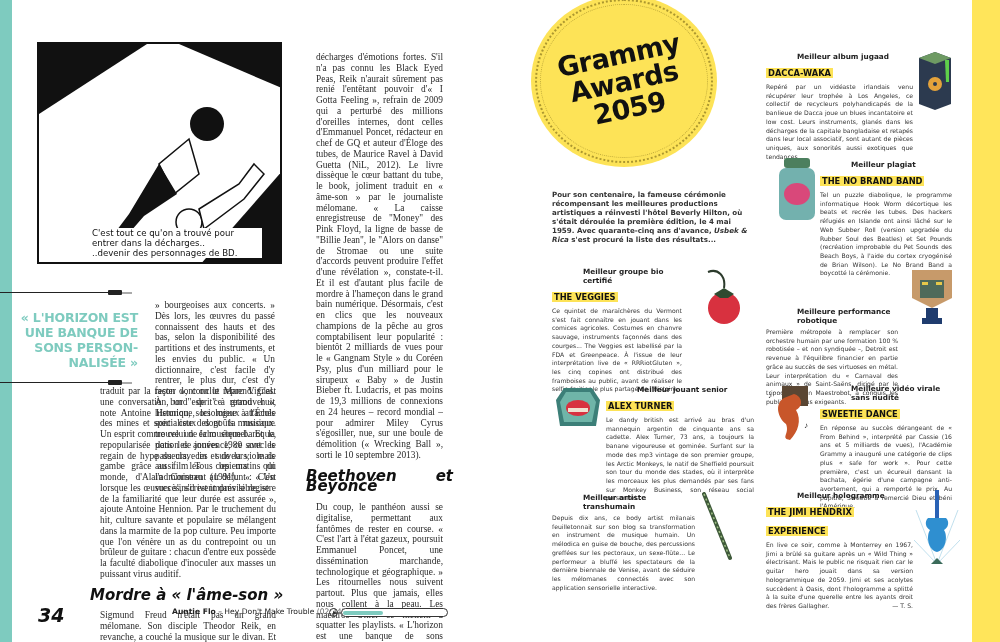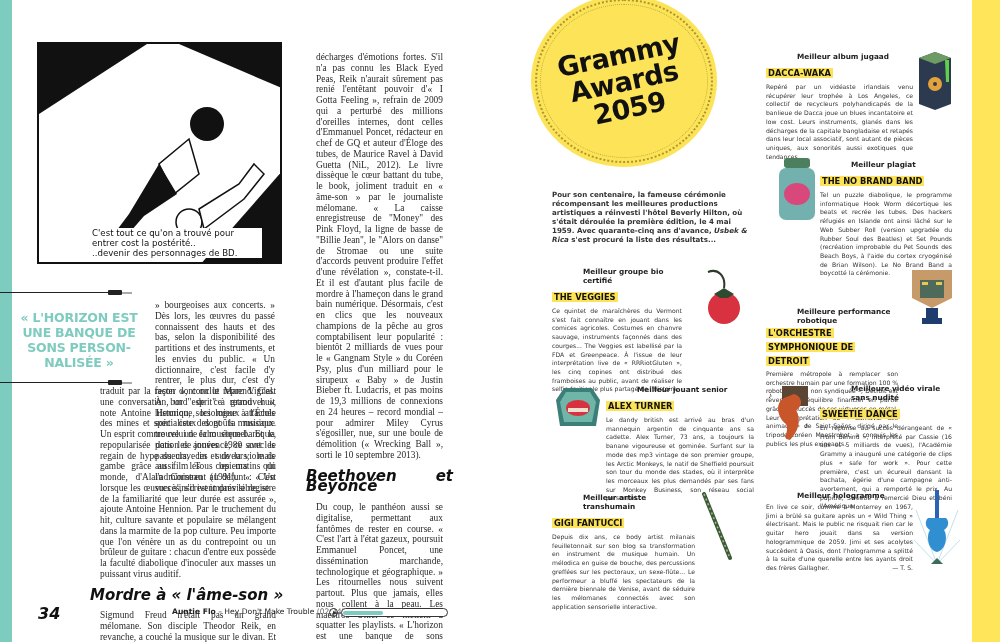--- a/index.html
+++ b/index.html
@@ -11,32 +11,32 @@
 
   
   .comic { position: absolute; left: 37px; top: 42px; width: 245px; height: 222px; border: 2px solid #111; background: #fff; overflow: hidden; }
   .comic svg { position: absolute; left: 0; top: 0; }
   .comic-caption { position: absolute; left: 9px; top: 184px; width: 170px; font-family: "DejaVu Sans", sans-serif; font-size: 8.6px; line-height: 10px; color: #111; background: #fff; margin-left: 44px; }
 
   
   .cable { position: absolute; left: 0; height: 1px; background: #222; }
   .plug { position: absolute; height: 5px; background: #222; border-radius: 1px; }
   .plug-tip { position: absolute; height: 2px; background: #aaa; }
-  .pullquote { position: absolute; left: 20px; top: 310px; width: 118px; text-align: center; font-family: "DejaVu Sans", sans-serif; font-weight: bold; color: #7ecbbf; font-size: 12.5px; line-height: 15px; letter-spacing: -0.2px; }
+  .pullquote { position: absolute; left: 20px; top: 310px; width: 118px; text-align: right; font-family: "DejaVu Sans", sans-serif; font-weight: bold; color: #7ecbbf; font-size: 12.5px; line-height: 15px; letter-spacing: -0.2px; }
 
   
   .col { position: absolute; font-size: 9.4px; line-height: 10.75px; text-align: justify; color: #2a2a2a; hyphens: auto; }
   .col p { margin: 10px; }
   .col-a1 { left: 145px; top: 290px; width: 140px; }
   .col-a2 { left: 90px; top: 376px; width: 196px; }
   .col-b { left: 306px; top: 42px; width: 147px; }
   .subhead { font-family: "DejaVu Sans", sans-serif; font-weight: bold; font-style: italic; font-size: 15px; color: #111; margin: 9px 0 6px 0; }
 
   
-  .page-num { position: absolute; left: 38px; top: 604px; font-family: "DejaVu Sans", sans-serif; font-weight: bold; font-style: italic; font-size: 16px; color: #111; text-align: center; }
+  .page-num { position: absolute; left: 38px; top: 604px; font-family: "DejaVu Sans", sans-serif; font-weight: bold; font-style: italic; font-size: 19px; color: #111; text-align: center; }
   .footer-track { position: absolute; left: 172px; top: 607px; font-family: "DejaVu Sans", sans-serif; font-size: 7.6px; color: #222; white-space: nowrap; }
   .footer-track b { font-weight: bold; }
   .footer-time { color: #666; }
   .play-icon { position: absolute; left: 329px; top: 608px; width: 9px; height: 9px; border: 1px solid #333; border-radius: 50%; }
   .play-icon::after { content: ""; position: absolute; left: 2.5px; top: 1.5px; border-left: 4px solid #333; border-top: 2.5px solid transparent; border-bottom: 2.5px solid transparent; }
   .progress { position: absolute; left: 341px; top: 608px; width: 107px; height: 9px; border: 1px solid #333; border-radius: 5px; background: #fff; overflow: hidden; }
   .progress-fill { position: absolute; left: 1px; top: 1.5px; height: 4px; background: #7ecbbf; border-radius: 2px; }
 
   
   .badge { position: absolute; left: 531px; top: 0px; width: 186px; height: 172px; border-radius: 50%; background: #fde357; top: -5px; }
@@ -67,21 +67,21 @@
     <polygon points="245,125 245,222 160,222" fill="#111"></polygon>
     <ellipse cx="168" cy="80" rx="17" ry="17" fill="#111"></ellipse>
     <path d="M150,95 L120,120 L135,150 L160,130 Z" fill="#fff" stroke="#111" stroke-width="1.5"></path>
     <path d="M120,120 L90,170 L75,190 L85,195 L105,172 L138,150 Z" fill="#111"></path>
     <circle cx="150" cy="178" r="13" fill="#fff" stroke="#111" stroke-width="1.5"></circle>
     <path d="M160,165 L200,140 L215,120 L225,130 L205,155 L165,185 Z" fill="#fff" stroke="#111" stroke-width="1.5"></path>
     <path d="M140,188 L105,208" stroke="#111" stroke-width="2"></path>
   </svg>
   <div class="comic-caption">
     <div>C'est tout ce qu'on a trouvé pour</div>
-    <div>entrer cost la postérité..</div>
+    <div>entrer dans la décharges..</div>
     <div>..devenir des personnages de BD.</div>
   </div>
 </div>
 
 <div class="cable" style="top:292px;width:108px;"></div>
 <div class="plug" style="top:290px;left:108px;width:14px;"></div>
 <div class="plug-tip" style="top:291.5px;left:122px;width:10px;"></div>
 <div class="pullquote">« L'HORIZON EST UNE BANQUE DE SONS PERSON-NALISÉE »</div>
 <div class="cable" style="top:382px;width:108px;"></div>
 <div class="plug" style="top:380px;left:108px;width:14px;"></div>
@@ -145,21 +145,20 @@
   <ellipse cx="21" cy="36" rx="13" ry="11" fill="#d9487a"></ellipse>
 </svg>
 <div class="award" style="left:820px;top:160px;width:132px;">
   <div class="award-cat">Meilleur plagiat</div>
   <div><span class="award-name">THE NO BRAND BAND</span></div>
   <div class="award-text">Tel un puzzle diabolique, le programme informatique Hook Worm décortique les beats et recrée les tubes. Des hackers réfugiés en Islande ont ainsi lâché sur le Web Subber Roll (version upgradée du Rubber Soul des Beatles) et Set Pounds (recréation improbable du Pet Sounds des Beach Boys, à l'aide du cortex cryogénisé de Brian Wilson). Le No Brand Band a boycotté la cérémonie.</div>
 </div>
 
 <div class="award" style="left:766px;top:267px;width:132px;margin-top:40px;">
   <div class="award-cat">Meilleure performance robotique</div>
-  <div style="line-height:12px;"><span class="award-name">L'ORCHESTRE SYMPHONIQUE DE DETROIT</span></div>
   <div class="award-text">Première métropole à remplacer son orchestre humain par une formation 100 % robotisée – et non syndiquée –, Detroit est revenue à l'équilibre financier en partie grâce au succès de ses virtuoses en métal. Leur interprétation du « Carnaval des animaux » de Saint-Saëns, dirigé par le tripode coréen Maestrobot, a conquis les publics les plus exigeants.</div>
 </div>
 <svg class="illus" style="left:910px;top:268px;" width="44" height="60">
   <polygon points="2,2 42,2 42,30 22,40 2,30" fill="#c79a6a"></polygon>
   <rect x="10" y="12" width="24" height="18" fill="#4f6a5a"></rect>
   <rect x="12" y="14" width="6" height="3" fill="#e6c84a"></rect>
   <rect x="26" y="14" width="6" height="3" fill="#e6c84a"></rect>
   <rect x="16" y="40" width="12" height="10" fill="#1f3c6e"></rect>
   <rect x="12" y="50" width="20" height="6" fill="#1f3c6e"></rect>
 </svg>
@@ -171,20 +170,21 @@
   <text x="36" y="44" font-size="8" fill="#222">♪</text>
 </svg>
 <div class="award" style="left:820px;top:384px;width:132px;">
   <div class="award-cat">Meilleure vidéo virale sans nudité</div>
   <div><span class="award-name">SWEETIE DANCE</span></div>
   <div class="award-text">En réponse au succès dérangeant de « From Behind », interprété par Cassie (16 ans et 5 milliards de vues), l'Académie Grammy a inauguré une catégorie de clips plus « safe for work ». Pour cette première, c'est un écureuil dansant la bachata, égérie d'une campagne anti-avortement, qui a remporté le prix. Au pupitre, Sweetie a remercié Dieu et béni l'Amérique.</div>
 </div>
 
 <div class="award" style="left:766px;top:491px;width:147px;">
   <div class="award-cat">Meilleur hologramme</div>
+  <div><span class="award-name">THE JIMI HENDRIX EXPERIENCE</span></div>
   <div class="award-text"><span>En live ce soir, comme à Monterrey en 1967, Jimi a brûlé sa guitare après un « Wild Thing » électrisant. Mais le public ne risquait rien car le guitar hero jouait dans sa version hologrammique de 2059. Jimi et ses acolytes succèdent à Oasis, dont l'hologramme a splitté à la suite d'une querelle entre les ayants droit des frères Gallagher.</span> <span style="float:right">— T. S.</span></div>
 </div>
 <svg class="illus" style="left:914px;top:490px;" width="46" height="78">
   <g stroke="#8fc7e0" stroke-width="0.7" opacity="0.8">
     <line x1="23" y1="74" x2="2" y2="20"></line>
       <line x1="23" y1="74" x2="44" y2="20"></line>
     <line x1="23" y1="74" x2="0" y2="50"></line>
       <line x1="23" y1="74" x2="46" y2="50"></line>
   </g>
   <rect x="21" y="0" width="4" height="30" fill="#2a62b5"></rect>
@@ -210,19 +210,18 @@
   <rect x="12" y="22" width="20" height="4" fill="#f0e0d0"></rect>
 </svg>
 <div class="award" style="left:606px;top:385px;width:148px;">
   <div class="award-cat">Meilleur jouant senior</div>
   <div><span class="award-name">ALEX TURNER</span></div>
   <div class="award-text">Le dandy british est arrivé au bras d'un mannequin argentin de cinquante ans sa cadette. Alex Turner, 73 ans, a toujours la banane vigoureuse et gominée. Surfant sur la mode des mp3 vintage de son premier groupe, les Arctic Monkeys, le natif de Sheffield poursuit son tour du monde des stades, où il interprète les morceaux les plus demandés par ses fans sur Monkey Business, son réseau social personnel.</div>
 </div>
 
 <div class="award" style="left:552px;top:493px;width:143px;">
   <div class="award-cat">Meilleur artiste transhumain</div>
-  <div><span class="award-name">GIGI FANTUCCI</span></div>
   <div class="award-text">Depuis dix ans, ce body artist milanais feuilletonnait sur son blog sa transformation en instrument de musique humain. Un mélodica en guise de bouche, des percussions greffées sur les pectoraux, un sexe-flûte... Le performeur a bluffé les spectateurs de la dernière biennale de Venise, avant de séduire les mélomanes connectés avec son application sensorielle interactive.</div>
 </div>
 <svg class="illus" style="left:700px;top:492px;" width="36" height="70">
   <line x1="4" y1="2" x2="30" y2="66" stroke="#3f5a3a" stroke-width="4" stroke-linecap="round"></line>
   <line x1="4" y1="2" x2="30" y2="66" stroke="#9fbf85" stroke-width="1.5" stroke-dasharray="2 3"></line>
 </svg>
 
 </body></html>

